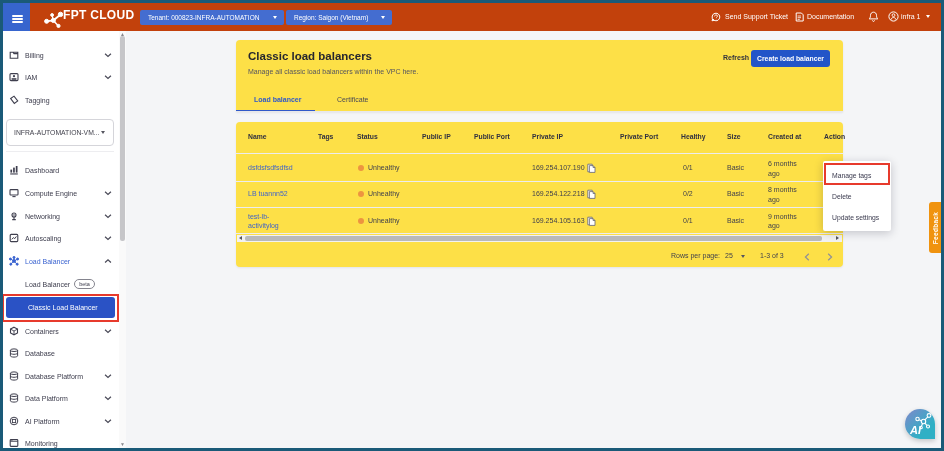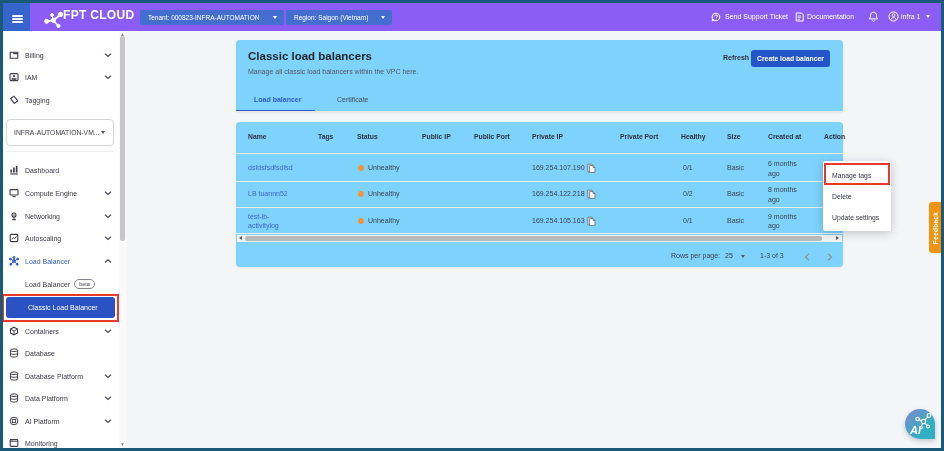--- a/index.html
+++ b/index.html
@@ -2,38 +2,38 @@
 <html><head>
 <meta charset="utf-8">
 <style>
 *{margin:0;padding:0;box-sizing:border-box;font-family:"Liberation Sans",sans-serif;}
 html,body{width:944px;height:451px;overflow:hidden;}
 body{position:relative;background:#f4f5f7;}
 .abs{position:absolute;}
 
 #frame{left:0;top:0;width:944px;height:451px;border:3px solid #1a5a78;z-index:90;pointer-events:none;}
 
-#topbar{left:2px;top:2px;width:940px;height:29px;background:#8b5cf6;z-index:5;}
+#topbar{left:2px;top:2px;width:940px;height:29px;background:#c2410c;z-index:5;}
 #hamsec{left:0;top:0;width:28px;height:29px;background:#3765ce;}
 .hbar{position:absolute;left:10px;width:11px;height:2px;background:#fff;border-radius:1px;}
 #logotxt{left:61px;top:6px;color:#fff;font-size:12px;font-weight:bold;letter-spacing:.3px;}
 .pill{background:#446dd0;border-radius:2px;color:#fff;font-size:6.5px;line-height:15px;padding-left:8px;}
 .caret{display:inline-block;width:0;height:0;border-left:2.8px solid transparent;border-right:2.8px solid transparent;border-top:3.6px solid #fff;vertical-align:middle;margin-left:5px;}
 .tb-ic{color:#fff;font-size:7px;line-height:29px;}
 
 #sidebar{left:2px;top:31px;width:124px;height:417px;background:#fff;z-index:4;}
 .sb-item{position:absolute;left:0;width:118px;height:20px;}
 .sb-ic{position:absolute;left:7px;top:50%;transform:translateY(-50%);width:10px;height:10px;}
 .sb-tx{position:absolute;left:23px;top:50%;transform:translateY(-50%);font-size:7px;color:#3c3c4c;white-space:nowrap;}
 .sb-ch{position:absolute;left:102px;top:50%;width:8px;height:8px;transform:translateY(-50%);}
 .chev{stroke:#4a4a58;stroke-width:1.4;fill:none;}
 #sb-scroll{left:117px;top:0;width:7px;height:417px;background:#fafafa;}
 #sb-thumb{left:118px;top:5px;width:5px;height:205px;background:#c6c6c9;border-radius:2px;}
 
-.card{background:#7dd3fc;box-shadow:0 1px 2px rgba(40,40,60,.08);}
+.card{background:#fde047;box-shadow:0 1px 2px rgba(40,40,60,.08);}
 #headcard{left:236px;top:40px;width:607px;height:72px;border-radius:4px 4px 0 0;}
 #tablecard{left:236px;top:122px;width:607px;height:145px;border-radius:4px;}
 .th{position:absolute;font-size:6.8px;font-weight:bold;color:#30303f;white-space:nowrap;}
 .td{position:absolute;font-size:7px;color:#3f3f4c;white-space:nowrap;}
 .tlink{color:#4064c9;}
 .rline{position:absolute;left:0;width:607px;height:1px;background:#ececef;}
 .dot{position:absolute;width:6px;height:6px;border-radius:50%;background:#ed9440;}
 
 #popup{left:823px;top:161px;width:68px;height:70px;background:#fff;border-radius:2px;box-shadow:0 2px 10px rgba(20,20,40,.22);z-index:20;}
 .pop-it{position:absolute;left:9px;font-size:6.8px;color:#3a3a4e;white-space:nowrap;}

